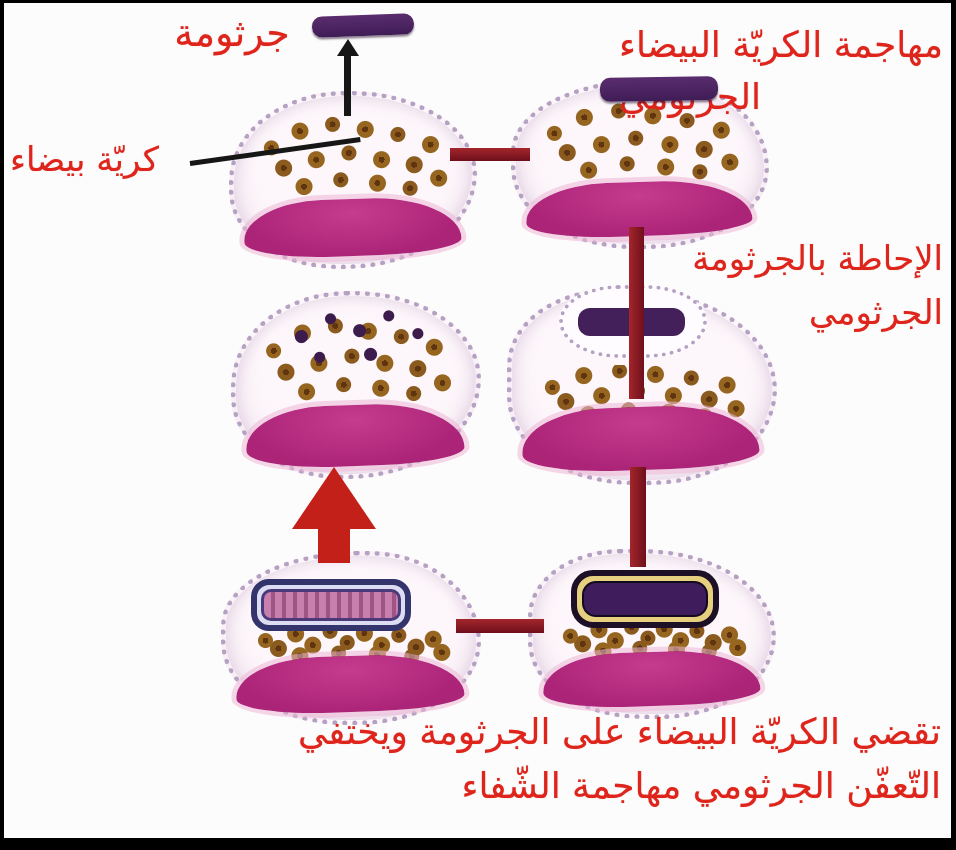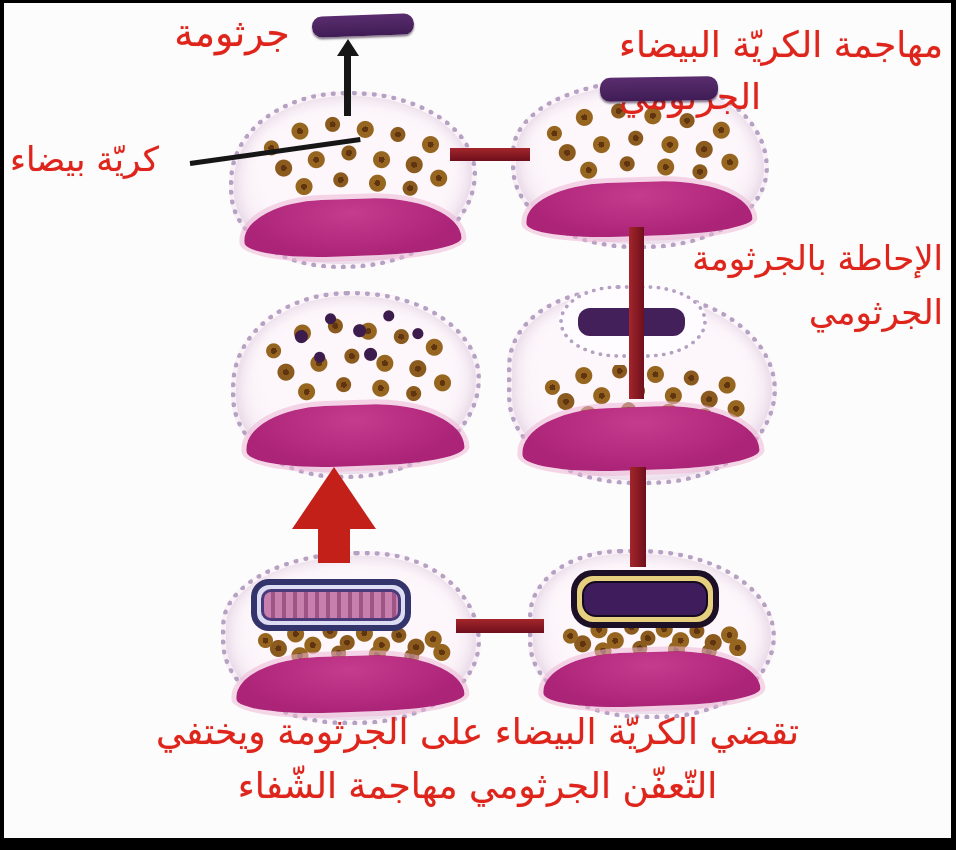--- a/index.html
+++ b/index.html
@@ -14,21 +14,21 @@
   
   .lbl{
     position:absolute; color:var(--label-red,#df241b); font-weight:normal;
     direction:rtl; white-space:nowrap;
     text-shadow:0 0 1px rgba(180,30,20,.4);
   }
   .lbl-germ{left:158px; top:8px; width:140px; font-size:38px; text-align:center;}
   .lbl-wbc{left:6px; top:136px; width:205px; font-size:34px; text-align:left;}
   .lbl-attack{right:8px; top:16px; font-size:36px; line-height:1.45; text-align:left;}
   .lbl-engulf{right:8px; top:228px; font-size:34px; line-height:1.6; text-align:right;}
-  .lbl-result{left:10px; right:10px; top:702px; font-size:36px; line-height:1.5; text-align:center;}
+  .lbl-result{left:10px; right:10px; top:702px; font-size:36px; line-height:1.5; text-align:right;}
   
   .cell{
     position:absolute;
     background:radial-gradient(ellipse at 50% 35%, #fdf7fb 55%, #f3e6f0 100%);
     border:5px dotted var(--membrane,#b5a1c2);
     box-shadow:inset 0 0 16px rgba(170,130,175,.35);
     border-radius:48% 52% 55% 45% / 52% 48% 55% 45%;
   }
   .cell.r2{border-radius:55% 45% 50% 50% / 45% 55% 50% 50%;}
   .cell.r3{border-radius:40% 58% 50% 50% / 42% 55% 52% 48%;}

